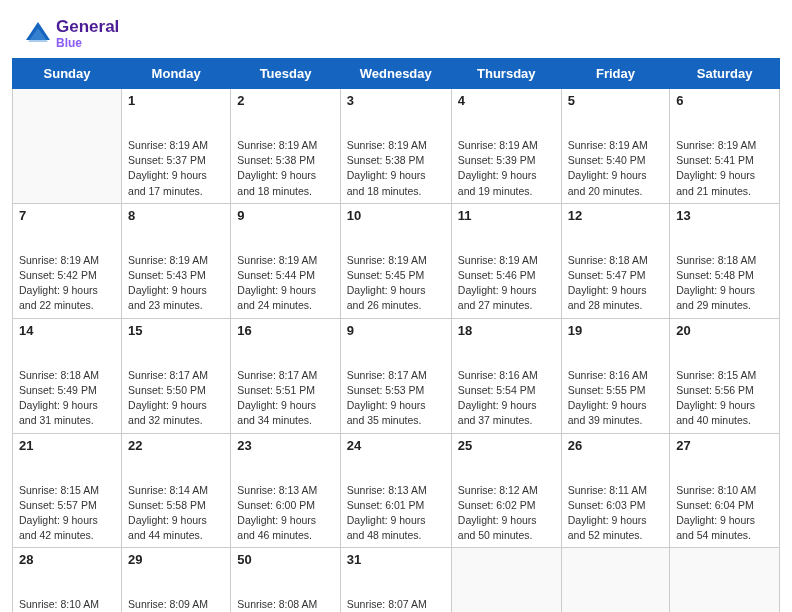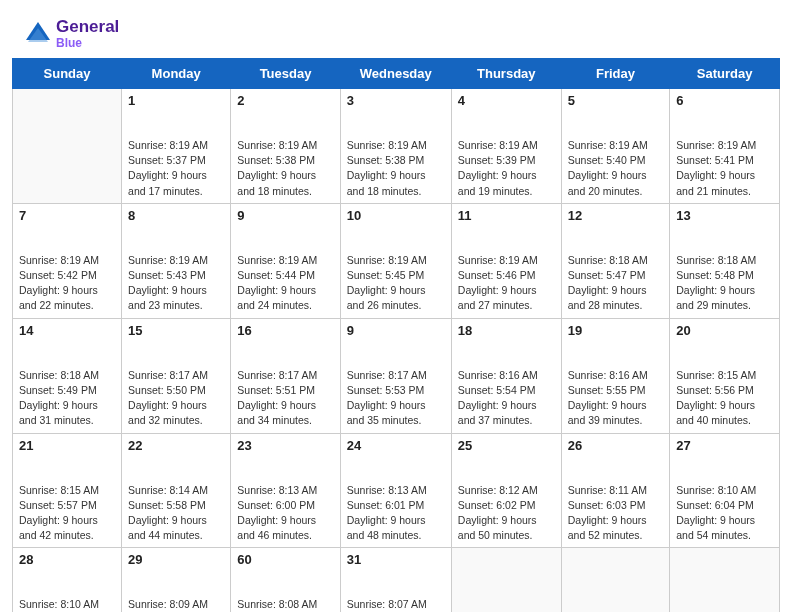--- a/index.html
+++ b/index.html
@@ -251,21 +251,21 @@
           <tr>
             <td>
               <span class="day-number">28</span>
               <div class="day-info">Sunrise: 8:10 AM<br>Sunset: 6:06 PM<br>Daylight: 9 hours<br>and 56 minutes.</div>
             </td>
             <td>
               <span class="day-number">29</span>
               <div class="day-info">Sunrise: 8:09 AM<br>Sunset: 6:07 PM<br>Daylight: 9 hours<br>and 58 minutes.</div>
             </td>
             <td>
-              <span class="day-number">60</span>
+              <span class="day-number">50</span>
               <div class="day-info">Sunrise: 8:08 AM<br>Sunset: 6:08 PM<br>Daylight: 10 hours<br>and 0 minutes.</div>
             </td>
             <td>
               <span class="day-number">31</span>
               <div class="day-info">Sunrise: 8:07 AM<br>Sunset: 6:09 PM<br>Daylight: 10 hours<br>and 2 minutes.</div>
             </td>
             <td class="empty"></td>
             <td class="empty"></td>
             <td class="empty"></td>
           </tr>

